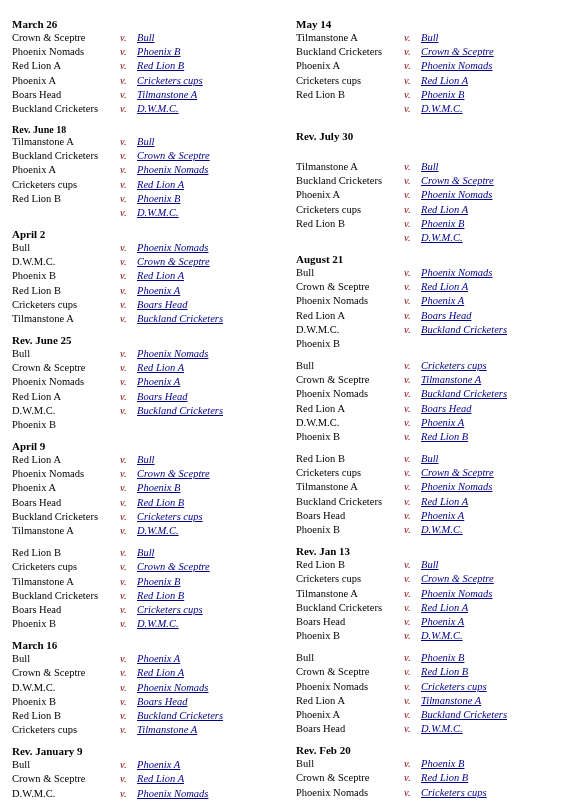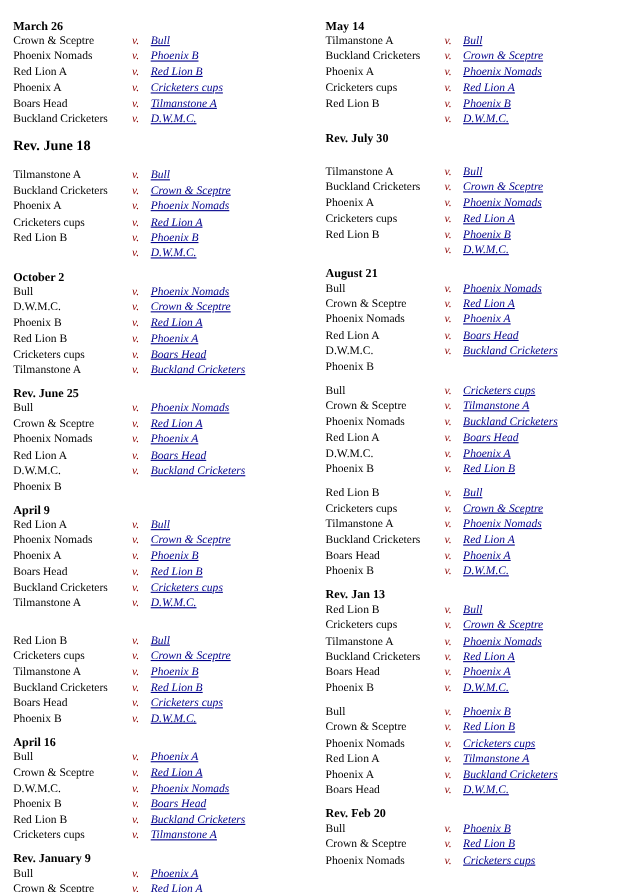--- a/index.html
+++ b/index.html
@@ -57,21 +57,21 @@
           <span style="color: rgb(139, 0, 0); font-style: italic; margin-right: 3px; width: 14px; flex-shrink: 0;">v.</span>
           <span style="color: rgb(0, 0, 139); font-style: italic; text-decoration: underline;">Tilmanstone A</span>
         </div>
         <div style="display: flex; line-height: 1.35; font-size: 10.5px;">
           <span style="color: rgb(0, 0, 0); width: 108px; flex-shrink: 0;">Buckland Cricketers</span>
           <span style="color: rgb(139, 0, 0); font-style: italic; margin-right: 3px; width: 14px; flex-shrink: 0;">v.</span>
           <span style="color: rgb(0, 0, 139); font-style: italic; text-decoration: underline;">D.W.M.C.</span>
         </div>
       </div>
       <div style="margin-bottom: 8px;">
-        <div style="font-weight: bold; font-size: 13px; margin-bottom: 13px;">Rev. June 18</div>
+        <div style="font-weight: bold; font-size: 10px; margin-bottom: 0;">Rev. June 18</div>
         <div style="display: flex; line-height: 1.35; font-size: 10.5px;">
           <span style="color: rgb(0, 0, 0); width: 108px; flex-shrink: 0;">Tilmanstone A</span>
           <span style="color: rgb(139, 0, 0); font-style: italic; margin-right: 3px; width: 14px; flex-shrink: 0;">v.</span>
           <span style="color: rgb(0, 0, 139); font-style: italic; text-decoration: underline;">Bull</span>
         </div>
         <div style="display: flex; line-height: 1.35; font-size: 10.5px;">
           <span style="color: rgb(0, 0, 0); width: 108px; flex-shrink: 0;">Buckland Cricketers</span>
           <span style="color: rgb(139, 0, 0); font-style: italic; margin-right: 3px; width: 14px; flex-shrink: 0;">v.</span>
           <span style="color: rgb(0, 0, 139); font-style: italic; text-decoration: underline;">Crown &amp; Sceptre</span>
         </div>
@@ -90,21 +90,21 @@
           <span style="color: rgb(139, 0, 0); font-style: italic; margin-right: 3px; width: 14px; flex-shrink: 0;">v.</span>
           <span style="color: rgb(0, 0, 139); font-style: italic; text-decoration: underline;">Phoenix B</span>
         </div>
         <div style="display: flex; line-height: 1.35; font-size: 10.5px;">
           <span style="color: rgb(0, 0, 0); width: 108px; flex-shrink: 0;"></span>
           <span style="color: rgb(139, 0, 0); font-style: italic; margin-right: 3px; width: 14px; flex-shrink: 0;">v.</span>
           <span style="color: rgb(0, 0, 139); font-style: italic; text-decoration: underline;">D.W.M.C.</span>
         </div>
       </div>
       <div style="margin-bottom: 8px;">
-        <div style="font-weight: bold; font-size: 11px; margin-bottom: 1px;">October 2</div>
+        <div style="font-weight: bold; font-size: 11px; margin-bottom: 1px;">April 2</div>
         <div style="display: flex; line-height: 1.35; font-size: 10.5px;">
           <span style="color: rgb(0, 0, 0); width: 108px; flex-shrink: 0;">Bull</span>
           <span style="color: rgb(139, 0, 0); font-style: italic; margin-right: 3px; width: 14px; flex-shrink: 0;">v.</span>
           <span style="color: rgb(0, 0, 139); font-style: italic; text-decoration: underline;">Phoenix Nomads</span>
         </div>
         <div style="display: flex; line-height: 1.35; font-size: 10.5px;">
           <span style="color: rgb(0, 0, 0); width: 108px; flex-shrink: 0;">D.W.M.C.</span>
           <span style="color: rgb(139, 0, 0); font-style: italic; margin-right: 3px; width: 14px; flex-shrink: 0;">v.</span>
           <span style="color: rgb(0, 0, 139); font-style: italic; text-decoration: underline;">Crown &amp; Sceptre</span>
         </div>
@@ -153,21 +153,21 @@
         </div>
         <div style="display: flex; line-height: 1.35; font-size: 10.5px;">
           <span style="color: rgb(0, 0, 0); width: 108px; flex-shrink: 0;">D.W.M.C.</span>
           <span style="color: rgb(139, 0, 0); font-style: italic; margin-right: 3px; width: 14px; flex-shrink: 0;">v.</span>
           <span style="color: rgb(0, 0, 139); font-style: italic; text-decoration: underline;">Buckland Cricketers</span>
         </div>
         <div style="display: flex; line-height: 1.35; font-size: 10.5px;">
           <span style="color: rgb(0, 0, 0); width: 108px; flex-shrink: 0;">Phoenix B</span>
         </div>
       </div>
-      <div style="margin-bottom: 20px;">
+      <div style="margin-bottom: 8px;">
         <div style="font-weight: bold; font-size: 11px; margin-bottom: 1px;">April 9</div>
         <div style="display: flex; line-height: 1.35; font-size: 10.5px;">
           <span style="color: rgb(0, 0, 0); width: 108px; flex-shrink: 0;">Red Lion A</span>
           <span style="color: rgb(139, 0, 0); font-style: italic; margin-right: 3px; width: 14px; flex-shrink: 0;">v.</span>
           <span style="color: rgb(0, 0, 139); font-style: italic; text-decoration: underline;">Bull</span>
         </div>
         <div style="display: flex; line-height: 1.35; font-size: 10.5px;">
           <span style="color: rgb(0, 0, 0); width: 108px; flex-shrink: 0;">Phoenix Nomads</span>
           <span style="color: rgb(139, 0, 0); font-style: italic; margin-right: 3px; width: 14px; flex-shrink: 0;">v.</span>
           <span style="color: rgb(0, 0, 139); font-style: italic; text-decoration: underline;">Crown &amp; Sceptre</span>
@@ -219,21 +219,21 @@
           <span style="color: rgb(139, 0, 0); font-style: italic; margin-right: 3px; width: 14px; flex-shrink: 0;">v.</span>
           <span style="color: rgb(0, 0, 139); font-style: italic; text-decoration: underline;">Cricketers cups</span>
         </div>
         <div style="display: flex; line-height: 1.35; font-size: 10.5px;">
           <span style="color: rgb(0, 0, 0); width: 108px; flex-shrink: 0;">Phoenix B</span>
           <span style="color: rgb(139, 0, 0); font-style: italic; margin-right: 3px; width: 14px; flex-shrink: 0;">v.</span>
           <span style="color: rgb(0, 0, 139); font-style: italic; text-decoration: underline;">D.W.M.C.</span>
         </div>
       </div>
       <div style="margin-bottom: 8px;">
-        <div style="font-weight: bold; font-size: 11px; margin-bottom: 1px;">April 16</div>
+        <div style="font-weight: bold; font-size: 11px; margin-bottom: 1px;">March 16</div>
         <div style="display: flex; line-height: 1.35; font-size: 10.5px;">
           <span style="color: rgb(0, 0, 0); width: 108px; flex-shrink: 0;">Bull</span>
           <span style="color: rgb(139, 0, 0); font-style: italic; margin-right: 3px; width: 14px; flex-shrink: 0;">v.</span>
           <span style="color: rgb(0, 0, 139); font-style: italic; text-decoration: underline;">Phoenix A</span>
         </div>
         <div style="display: flex; line-height: 1.35; font-size: 10.5px;">
           <span style="color: rgb(0, 0, 0); width: 108px; flex-shrink: 0;">Crown &amp; Sceptre</span>
           <span style="color: rgb(139, 0, 0); font-style: italic; margin-right: 3px; width: 14px; flex-shrink: 0;">v.</span>
           <span style="color: rgb(0, 0, 139); font-style: italic; text-decoration: underline;">Red Lion A</span>
         </div>
@@ -271,21 +271,21 @@
           <span style="color: rgb(0, 0, 139); font-style: italic; text-decoration: underline;">Red Lion A</span>
         </div>
         <div style="display: flex; line-height: 1.35; font-size: 10.5px;">
           <span style="color: rgb(0, 0, 0); width: 108px; flex-shrink: 0;">D.W.M.C.</span>
           <span style="color: rgb(139, 0, 0); font-style: italic; margin-right: 3px; width: 14px; flex-shrink: 0;">v.</span>
           <span style="color: rgb(0, 0, 139); font-style: italic; text-decoration: underline;">Phoenix Nomads</span>
         </div>
       </div>
     </div>
     <div>
-      <div style="margin-bottom: 4px;">
+      <div style="margin-bottom: 14px;">
         <div style="font-weight: bold; font-size: 11px; margin-bottom: 1px;">May 14</div>
         <div style="display: flex; line-height: 1.35; font-size: 10.5px;">
           <span style="color: rgb(0, 0, 0); width: 108px; flex-shrink: 0;">Tilmanstone A</span>
           <span style="color: rgb(139, 0, 0); font-style: italic; margin-right: 3px; width: 14px; flex-shrink: 0;">v.</span>
           <span style="color: rgb(0, 0, 139); font-style: italic; text-decoration: underline;">Bull</span>
         </div>
         <div style="display: flex; line-height: 1.35; font-size: 10.5px;">
           <span style="color: rgb(0, 0, 0); width: 108px; flex-shrink: 0;">Buckland Cricketers</span>
           <span style="color: rgb(139, 0, 0); font-style: italic; margin-right: 3px; width: 14px; flex-shrink: 0;">v.</span>
           <span style="color: rgb(0, 0, 139); font-style: italic; text-decoration: underline;">Crown &amp; Sceptre</span>

